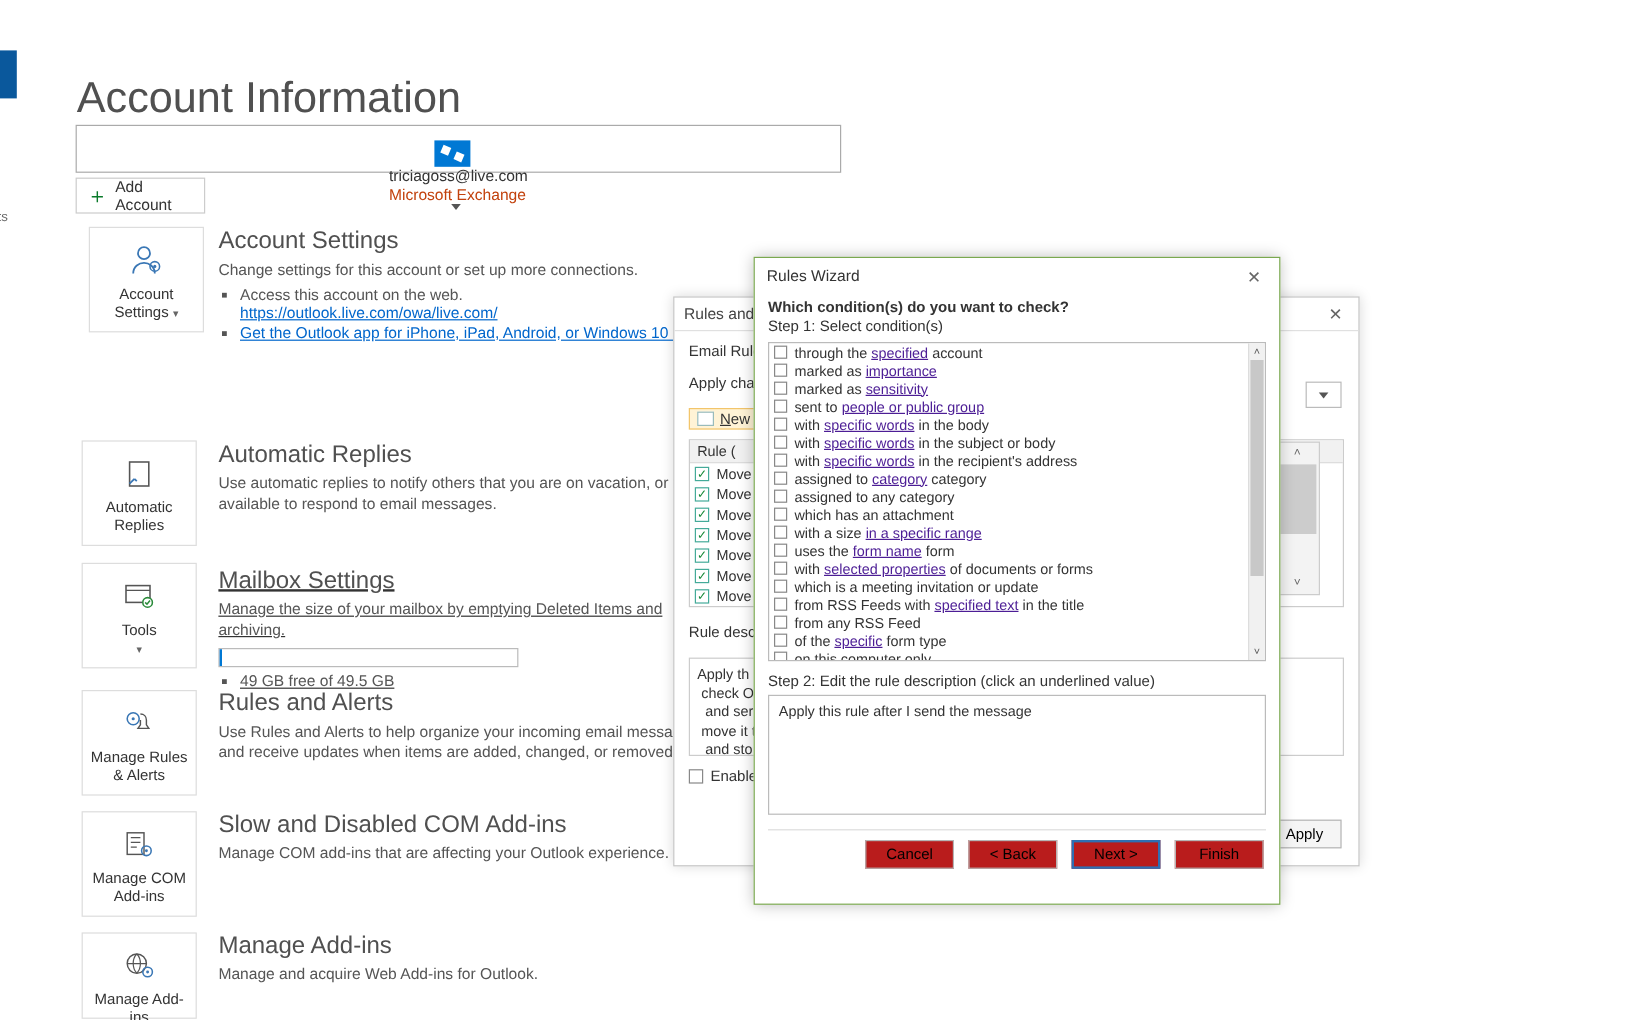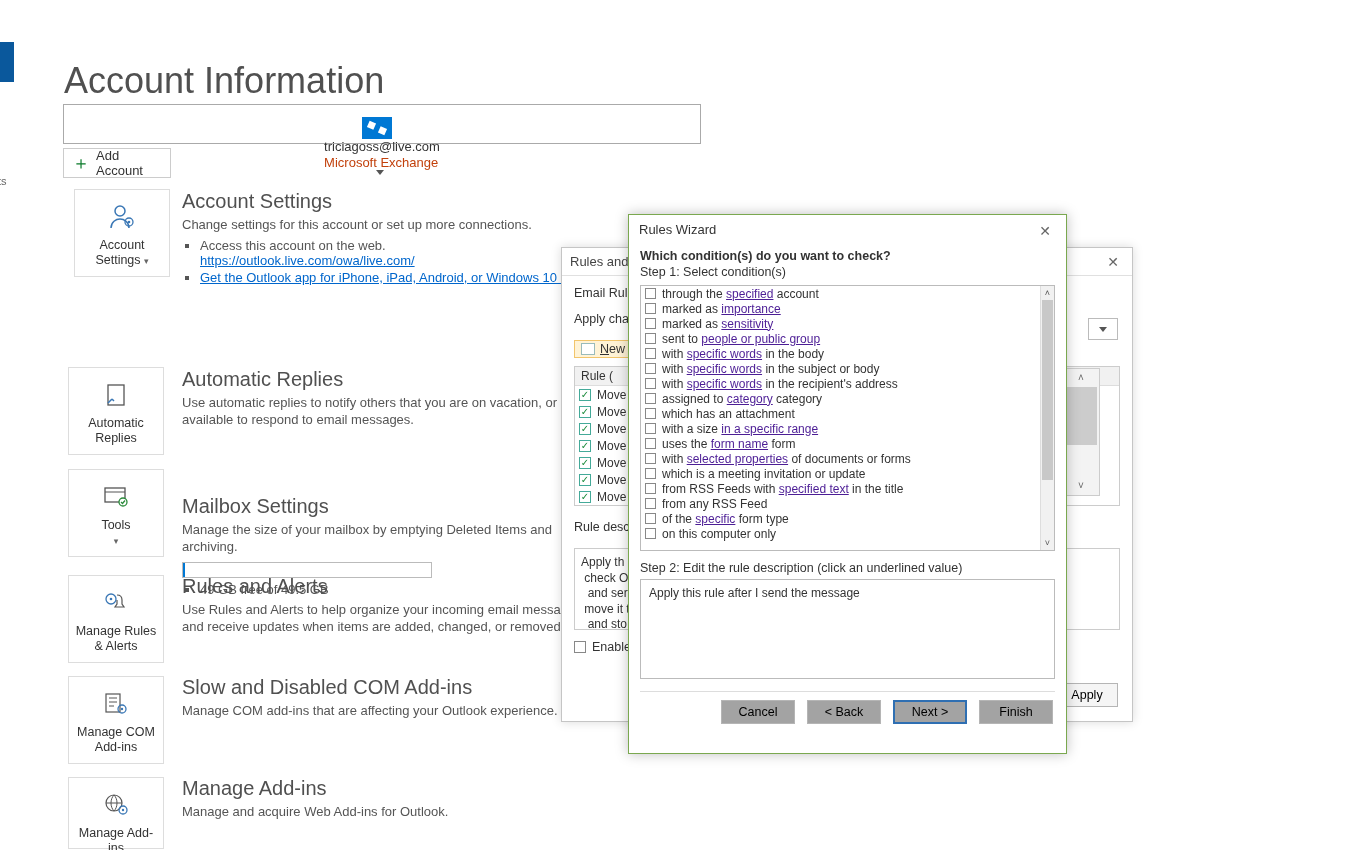--- a/index.html
+++ b/index.html
@@ -81,21 +81,21 @@
   .cond-scroll { position:absolute; right:0; top:0; bottom:0; width:14px; background:#f1f1f1; border-left:1px solid #ddd; display:flex; flex-direction:column; }
   .cond-scroll .sarrow { height:14px; text-align:center; font-size:9px; color:#555; line-height:14px; }
   .cond-scroll .strack { flex:1; position:relative; }
   .cond-scroll .sthumb { position:absolute; left:1px; right:1px; top:0; height:180px; background:#c8c8c8; }
 
   .wiz-step2 { font-size:12.5px; margin-top:10px; }
   .desc-box { border:1px solid #bbb; margin-top:4px; height:100px; padding:6px 8px; font-size:12px; }
   .wiz-hr { border:none; border-top:1px solid #ddd; margin:12px 0 8px; }
 
   .wiz-btns { display:flex; justify-content:flex-end; gap:12px; padding-right:2px; }
-  .wbtn { width:74px; height:24px; border:1px solid #b5b5b5; background:#a3a3a3; font-size:12.5px; font-family:inherit; }
+  .wbtn { width:74px; height:24px; border:1px solid #b5b5b5; background:#b91c1c; font-size:12.5px; font-family:inherit; }
   .wbtn.primary { border:2px solid #2f6fb2; }
 </style>
 </head>
 <body>
 
 <div class="sidebar-sliver">
   <div class="sidebar-blue"></div>
   <div class="sidebar-txt">ts</div>
 </div>
 
@@ -160,21 +160,21 @@
   <div class="tile-icon">
     <svg width="30" height="26" viewBox="0 0 30 26">
         <rect x="4" y="4" width="20" height="14" fill="none" stroke="#555" stroke-width="1.3"></rect>
         <path d="M4 8h20" stroke="#555"></path>
         <circle cx="22" cy="18" r="4" fill="#fff" stroke="#2a8a3a" stroke-width="1.3"></circle>
         <path d="M20 18l1.5 1.5L24 16.5" stroke="#2a8a3a" stroke-width="1.3" fill="none"></path>
       </svg>
   </div>
   <div class="tile-label"><span>Tools</span><br><span class="tile-caret">▾</span></div>
 </div>
-<div class="sect" style="top:495px;">
+<div class="sect" style="top:473px;text-decoration:underline;">
   <h2 class="sect-h">Mailbox Settings</h2>
   <p class="sect-p" style="max-width:420px;">Manage the size of your mailbox by emptying Deleted Items and archiving.</p>
   <div class="progress-bar">
       <div class="progress-fill"></div>
     </div>
   <ul class="bullet-list">
       <li>49 GB free of 49.5 GB</li>
     </ul>
 </div>
 
@@ -332,20 +332,24 @@
           <div class="cond-item">
             <span class="cchk"></span>
             <span>with <span class="condlink">specific words</span> in the recipient's address</span>
           </div>
           <div class="cond-item">
             <span class="cchk"></span>
             <span>assigned to <span class="condlink">category</span> category</span>
           </div>
           <div class="cond-item">
             <span class="cchk"></span>
+            <span>assigned to any category</span>
+          </div>
+          <div class="cond-item">
+            <span class="cchk"></span>
             <span>which has an attachment</span>
           </div>
           <div class="cond-item">
             <span class="cchk"></span>
             <span>with a size <span class="condlink">in a specific range</span></span>
           </div>
           <div class="cond-item">
             <span class="cchk"></span>
             <span>uses the <span class="condlink">form name</span> form</span>
           </div>

